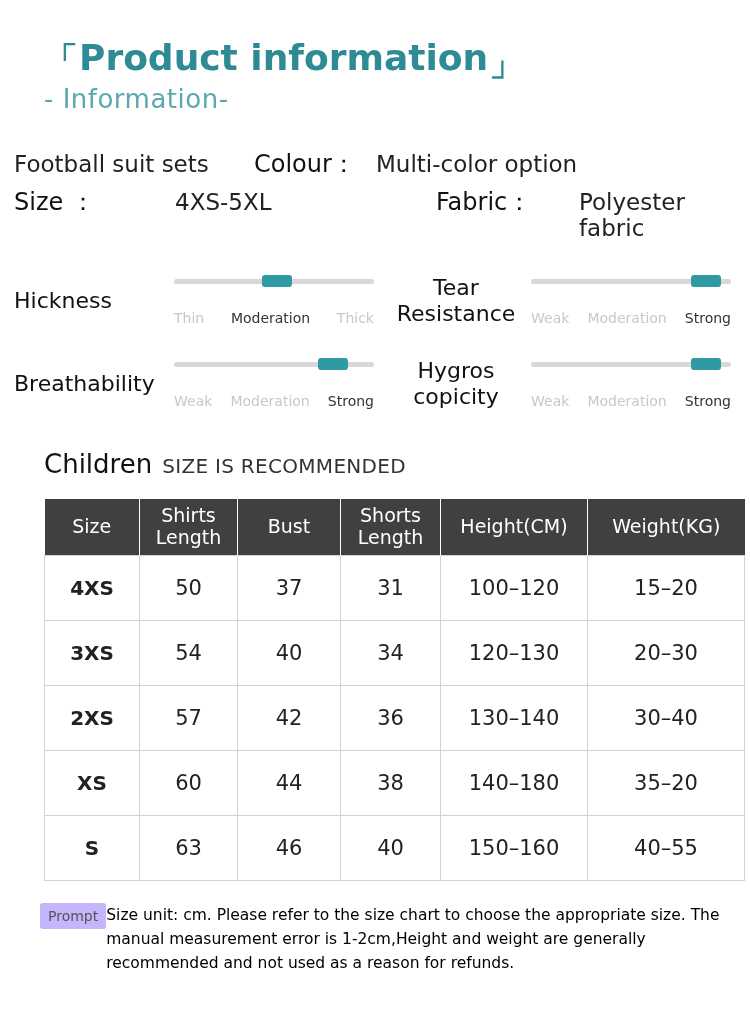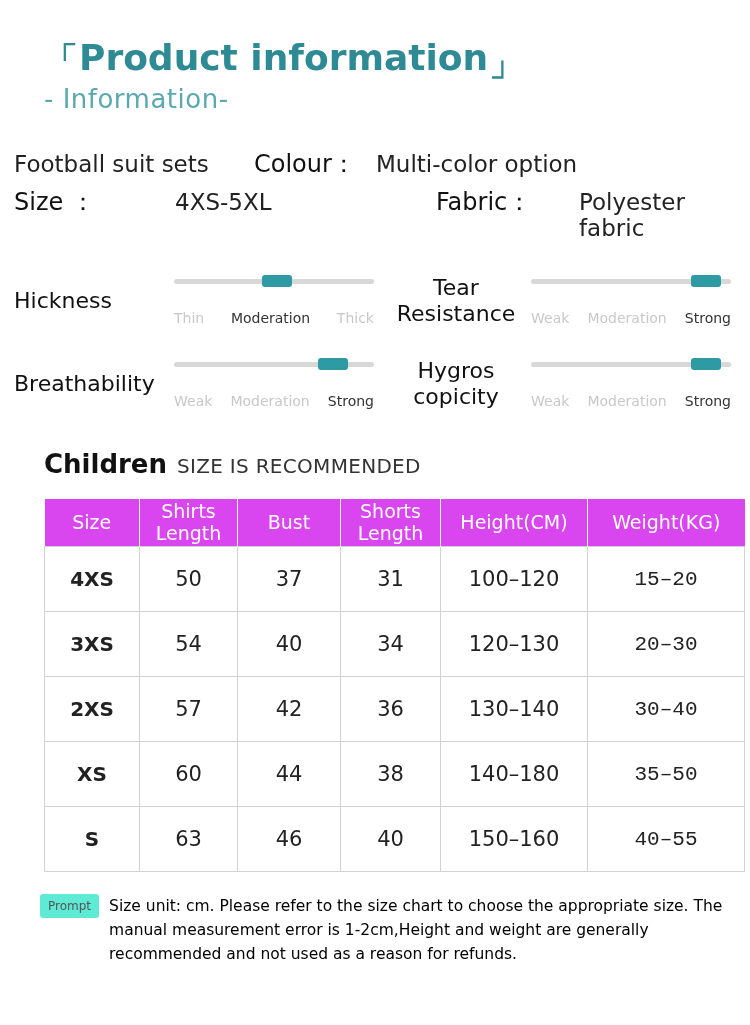--- a/index.html
+++ b/index.html
@@ -146,45 +146,45 @@
 
   
   .section-head {
     margin: 40px 0 0 44px;
     display: flex;
     align-items: baseline;
     gap: 10px;
   }
   .section-head .big {
     font-size: 26px;
-    font-weight: bold;
+    font-weight: normal;
     color: #111;
   }
   .section-head .small {
     font-size: 20px;
     color: #333;
     letter-spacing: 0.3px;
   }
 
   
   .table-wrap {
     margin: 20px 0 0 44px;
     width: 700px;
   }
   table.size-table {
     border-collapse: collapse;
     width: 700px;
     table-layout: fixed;
   }
   table.size-table th {
-    background: #d946ef;
+    background: #404040;
     color: #fff;
     font-size: 19px;
     font-weight: normal;
-    height: 47px;
+    height: 56px;
     border-right: 1px solid #fff;
     line-height: 1.15;
     padding: 0 2px;
   }
   table.size-table th:last-child { border-right: none; }
   table.size-table td {
     border: 1px solid #d2d2d2;
     border-left: none;
     border-right: none;
     text-align: center;
@@ -195,43 +195,41 @@
   table.size-table td.size-cell {
     font-weight: bold;
     font-size: 20px;
     border-left: 1px solid #d2d2d2;
   }
   table.size-table td.vline {
     border-left: 1px solid #d2d2d2;
   }
   table.size-table tr td:last-child {
     border-right: 1px solid #d2d2d2;
-    font-family: Liberation Mono, monospace;
   }
   .col1 { width: 95px; }
   .col2 { width: 98px; }
   .col3 { width: 103px; }
   .col4 { width: 100px; }
   .col5 { width: 147px; }
   .col6 { width: 157px; }
 
   
   .prompt-row {
     margin: 22px 0 0 40px;
     display: flex;
     align-items: flex-start;
     width: 690px;
   }
   .prompt-badge {
-    background: #5eead4;
+    background: #c4b5fd;
     color: #555;
-    font-size: 12px;
+    font-size: 14px;
     padding: 5px 8px;
     border-radius: 3px;
-    margin-right: 10px;
     white-space: nowrap;
   }
   .prompt-text {
     font-size: 15.5px;
     color: #000000;
     line-height: 1.55;
   }
 </style>
 </head>
 <body>
@@ -370,21 +368,21 @@
           <td class="vline">36</td>
           <td class="vline">130–140</td>
           <td class="vline">30–40</td>
         </tr>
         <tr>
           <td class="size-cell">XS</td>
           <td class="vline">60</td>
           <td class="vline">44</td>
           <td class="vline">38</td>
           <td class="vline">140–180</td>
-          <td class="vline">35–50</td>
+          <td class="vline">35–20</td>
         </tr>
         <tr>
           <td class="size-cell">S</td>
           <td class="vline">63</td>
           <td class="vline">46</td>
           <td class="vline">40</td>
           <td class="vline">150–160</td>
           <td class="vline">40–55</td>
         </tr>
       </tbody>

